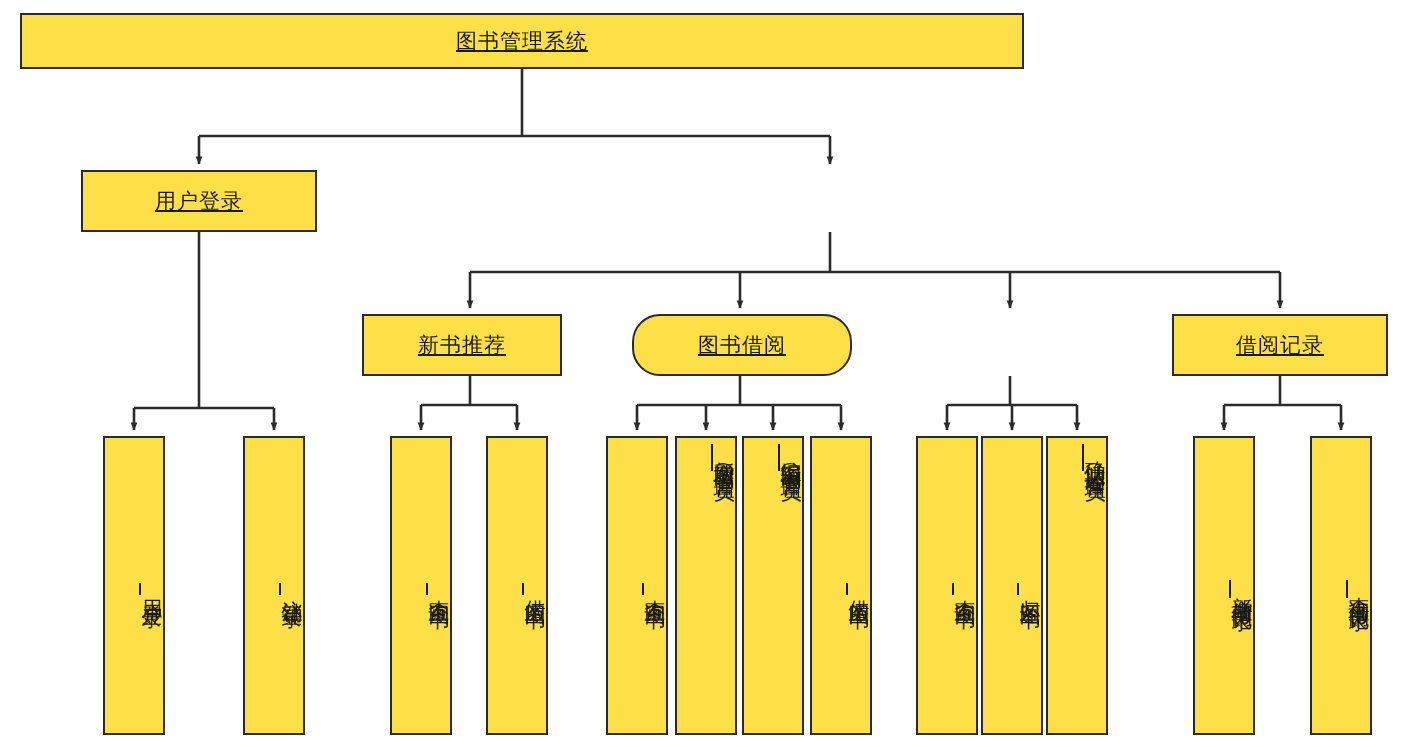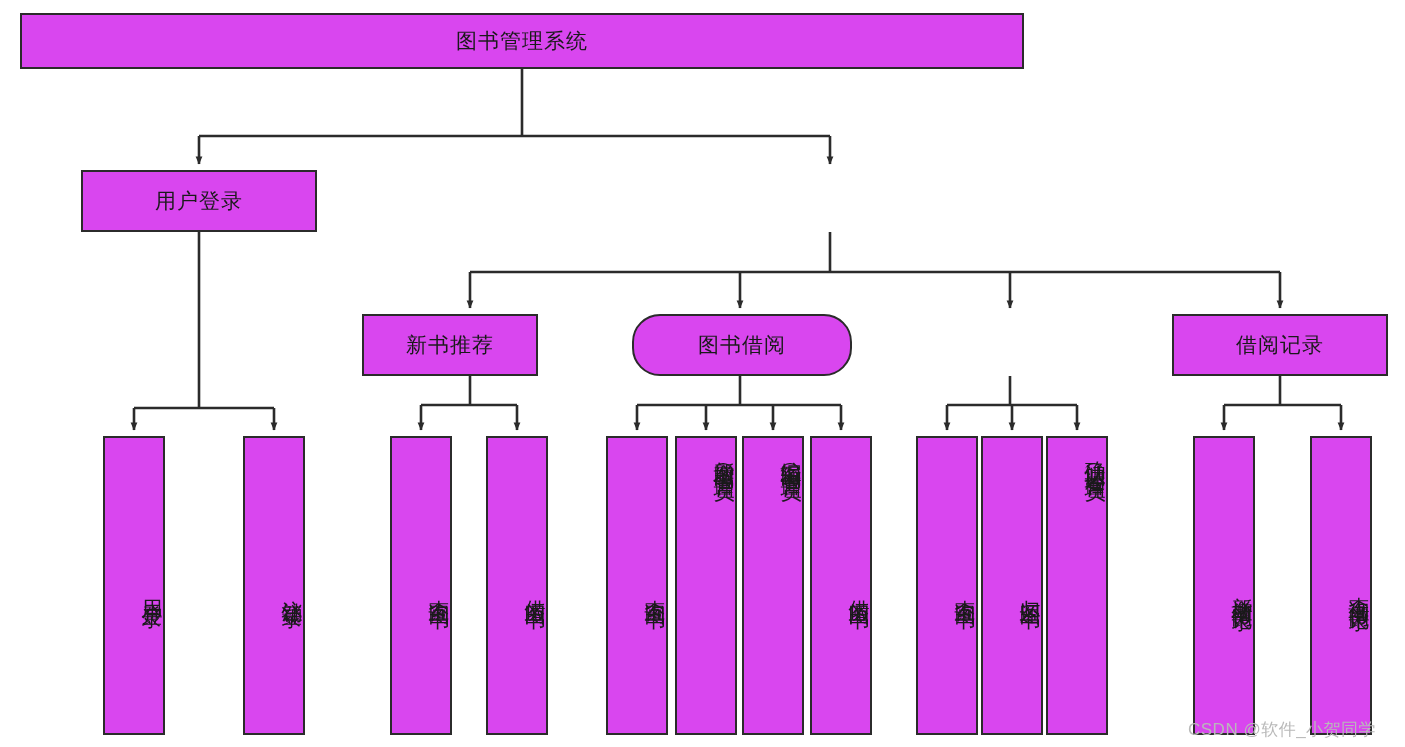--- a/index.html
+++ b/index.html
@@ -22,25 +22,26 @@
     left: 0;
     top: 0;
     width: 1405px;
     height: 747px;
     pointer-events: none;
   }
   .node {
     position: absolute;
     box-sizing: border-box;
     border: 2px solid #2b2b2b;
-    background: #d946ef;
+    background: #fde047;
     display: flex;
     align-items: center;
     justify-content: center;
     color: #1a1a1a;
+    text-decoration: underline;
   }
   .node.horiz {
     font-size: 21px;
     letter-spacing: 1px;
   }
   .node.vert {
     writing-mode: vertical-rl;
     text-orientation: upright;
     font-size: 21px;
     letter-spacing: 3px;
@@ -125,21 +126,21 @@
       <path d="M1224,405 L1341,405"></path>
       <path d="M1224,405 L1224,430" marker-end="url(#arrow)"></path>
       <path d="M1341,405 L1341,430" marker-end="url(#arrow)"></path>
     </g>
   </svg>
 
   <div class="node horiz" style="left:20px; top:13px; width:1004px; height:56px;">图书管理系统</div>
 
   <div class="node horiz" style="left:81px; top:170px; width:236px; height:62px;">用户登录</div>
 
-  <div class="node horiz" style="left:362px; top:314px; width:176px; height:62px;">新书推荐</div>
+  <div class="node horiz" style="left:362px; top:314px; width:200px; height:62px;">新书推荐</div>
   <div class="node horiz" style="left:632px; top:314px; width:220px; height:62px;border-radius:28px;">图书借阅</div>
   <div class="node horiz" style="left:1172px; top:314px; width:216px; height:62px;">借阅记录</div>
 
   <div class="node vert" style="left:103px; top:436px; width:62px; height:299px;">用户登录</div>
   <div class="node vert" style="left:243px; top:436px; width:62px; height:299px;">注销登录</div>
 
   <div class="node vert" style="left:390px; top:436px; width:62px; height:299px;">查询图书</div>
   <div class="node vert" style="left:486px; top:436px; width:62px; height:299px;">借阅图书</div>
 
   <div class="node vert" style="left:606px; top:436px; width:62px; height:299px;">查询图书</div>
@@ -147,15 +148,14 @@
   <div class="node vert top-align" style="left:742px; top:436px; width:62px; height:299px;">编辑图书（管理员）</div>
   <div class="node vert" style="left:810px; top:436px; width:62px; height:299px;">借阅图书</div>
 
   <div class="node vert" style="left:916px; top:436px; width:62px; height:299px;">查询图书</div>
   <div class="node vert" style="left:981px; top:436px; width:62px; height:299px;">归还图书</div>
   <div class="node vert top-align" style="left:1046px; top:436px; width:62px; height:299px;">确认归还（管理员）</div>
 
   <div class="node vert" style="left:1193px; top:436px; width:62px; height:299px;">新增借阅记录</div>
   <div class="node vert" style="left:1310px; top:436px; width:62px; height:299px;">查询借阅记录</div>
 
-  <div class="watermark" style="left:1188px; top:718px;">CSDN @软件_小贺同学</div>
 
 </div>
 
 </body></html>

